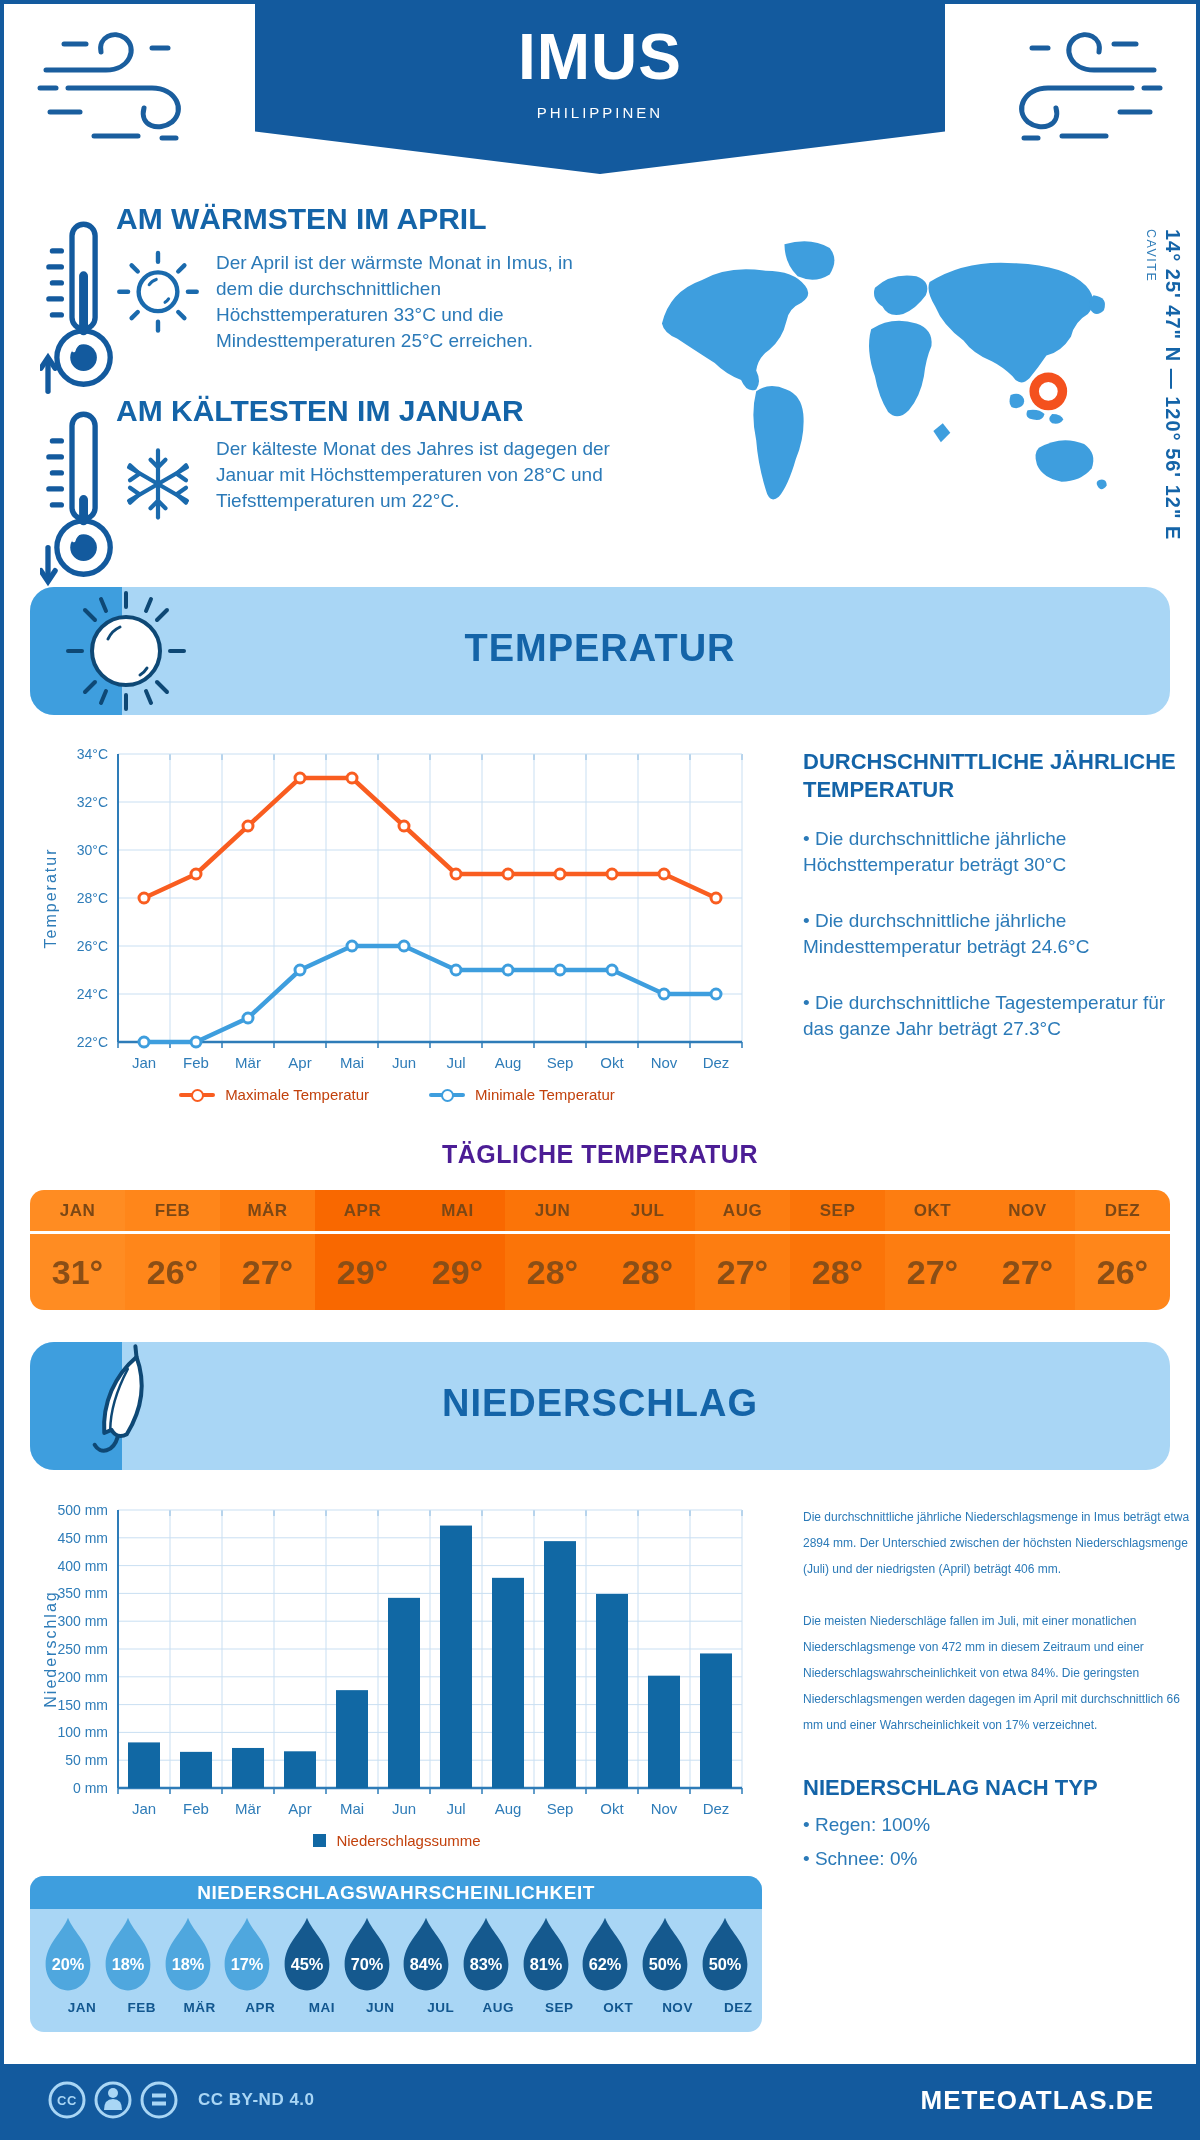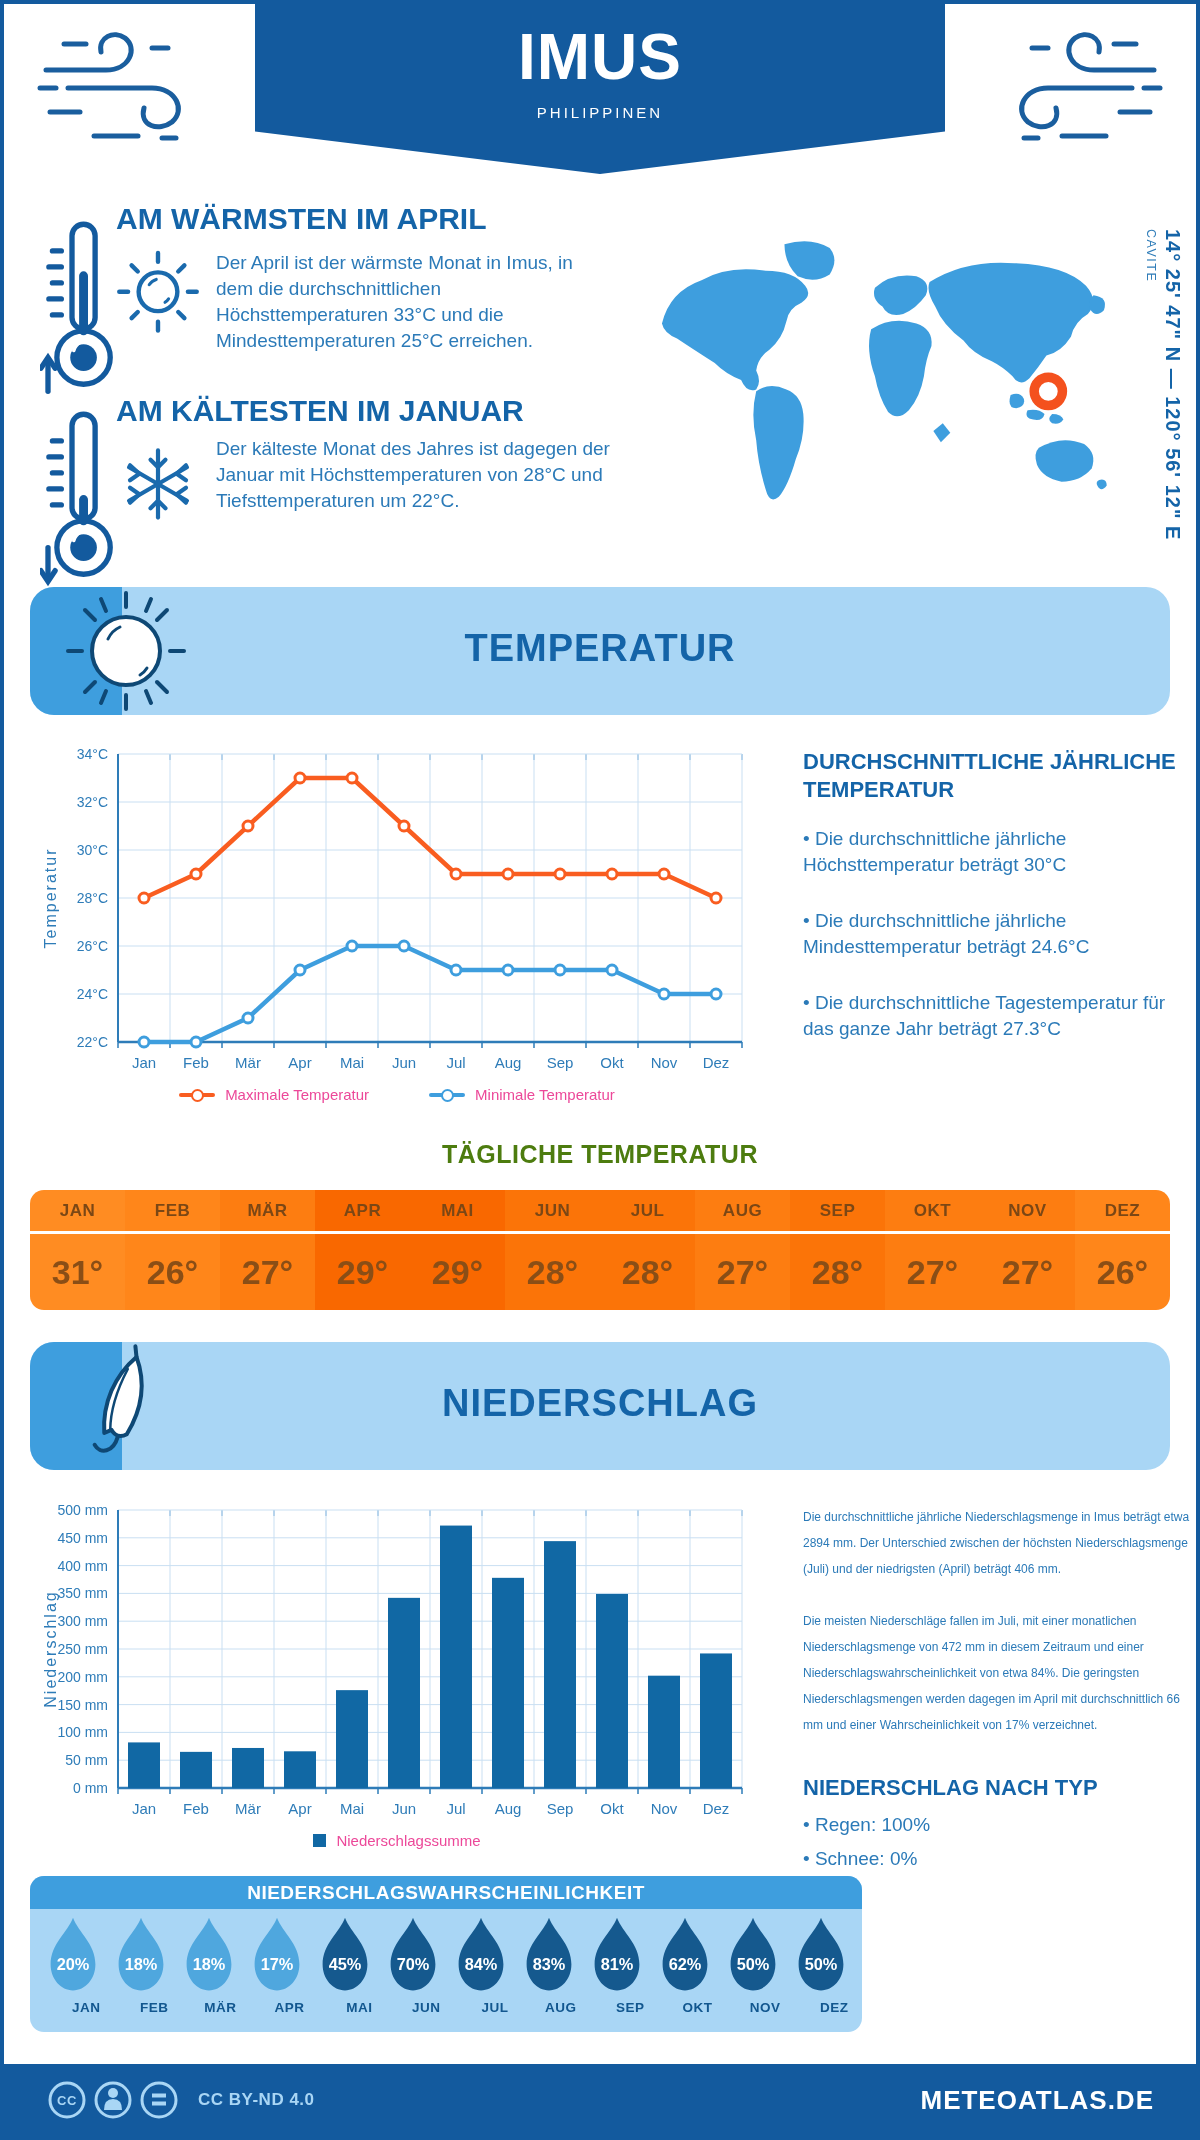--- a/index.html
+++ b/index.html
@@ -24,41 +24,41 @@
   .coords .region{font-size:12.5px;color:#2E7CB8;letter-spacing:1.5px;margin-right:3px;}
 
   
   .band{position:absolute;left:26px;width:1140px;height:128px;background:#A9D6F5;border-radius:24px;}
   .band-cap{position:absolute;left:0;top:0;bottom:0;width:92px;background:#3E9EDE;border-radius:24px 0 0 24px;}
   .band-title{position:absolute;left:0;right:0;top:40px;text-align:center;font-size:38px;font-weight:bold;color:#1464A8;letter-spacing:1px;}
   .band-icon{position:absolute;left:26px;top:-4px;}
 
   
   .chart-box{position:absolute;}
-  .legend{display:flex;justify-content:center;gap:60px;margin-top:6px;font-size:15px;color:#ec4899;}
+  .legend{display:flex;justify-content:center;gap:60px;margin-top:6px;font-size:15px;color:#c2410c;}
   .leg-item{display:flex;align-items:center;gap:10px;}
   .leg-line{position:relative;width:36px;height:4px;border-radius:2px;}
   .leg-dot{position:absolute;left:12px;top:-3.5px;width:9px;height:9px;border-radius:50%;background:#fff;border:2.5px solid;}
   .leg-sq{width:13px;height:13px;}
 
   
   .side-col{position:absolute;left:799px;width:392px;color:#2B7AB8;}
   .side-col h3{margin:0 0 22px 0;font-size:22px;line-height:28px;color:#1464A8;}
   .side-col p{margin:0 0 26px 0;font-size:12px;line-height:26px;}
   .side-col .bullet{margin:0 0 8px 0;font-size:19px;line-height:26px;}
 
   
-  .daily-title{position:absolute;left:0;right:0;top:1136px;text-align:center;font-size:25px;font-weight:bold;color:#4d7c0f;letter-spacing:0.5px;}
+  .daily-title{position:absolute;left:0;right:0;top:1136px;text-align:center;font-size:25px;font-weight:bold;color:#4c1d95;letter-spacing:0.5px;}
   .daily-table{position:absolute;left:26px;top:1186px;width:1140px;height:120px;display:flex;border-radius:14px;overflow:hidden;}
   .t-col{flex:1;display:flex;flex-direction:column;}
   .t-head{height:41px;display:flex;align-items:center;justify-content:center;font-size:17px;font-weight:bold;color:#7B4715;border-bottom:3px solid #fff;letter-spacing:0.5px;}
   .t-val{flex:1;display:flex;align-items:center;justify-content:center;font-size:34px;font-weight:bold;color:#8A4E16;}
 
   
-  .prob{position:absolute;left:26px;top:1872px;width:832px;height:156px;border-radius:14px;overflow:hidden;background:#A9D6F5;}
+  .prob{position:absolute;left:26px;top:1872px;width:732px;height:156px;border-radius:14px;overflow:hidden;background:#A9D6F5;}
   .prob-head{height:33px;background:#3E9EDE;color:#fff;display:flex;align-items:center;justify-content:center;font-size:19px;font-weight:bold;letter-spacing:0.5px;}
   .drops-row{display:flex;justify-content:space-around;padding:6px 8px 4px 8px;}
   .drop-cell{width:57px;text-align:right;}
   .drop-cell .m{font-size:13.5px;font-weight:bold;color:#12578F;letter-spacing:0.5px;margin-top:1px;}
 
   
   .footer{position:absolute;left:0;right:0;bottom:0;height:72px;background:#135A9E;display:flex;align-items:center;justify-content:space-between;padding:0 42px;box-sizing:border-box;}
   .footer .lic{display:flex;align-items:center;gap:14px;color:#A9D6F5;font-size:17px;font-weight:bold;letter-spacing:0.5px;}
   .footer .site{color:#fff;font-size:26px;font-weight:bold;letter-spacing:1px;}
 

